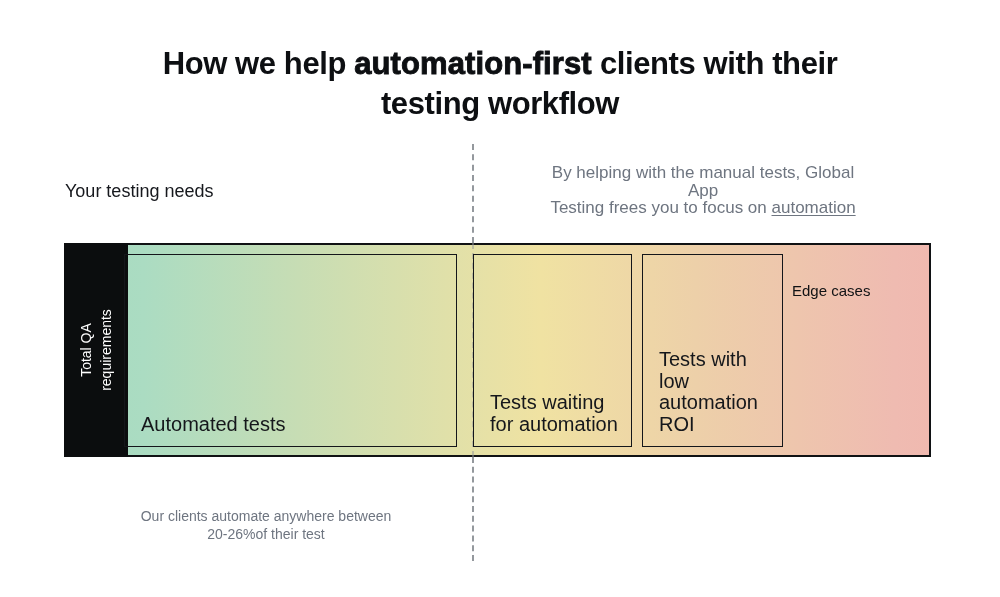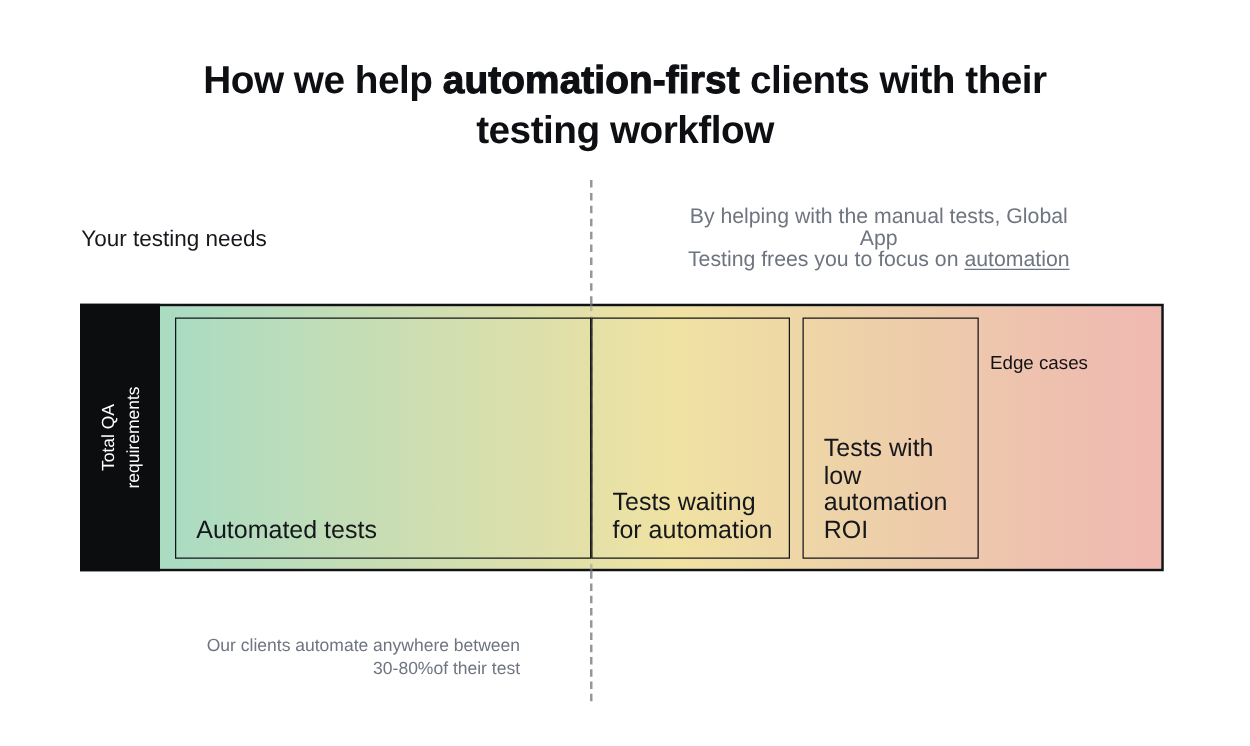--- a/index.html
+++ b/index.html
@@ -39,21 +39,21 @@
     width: 320px;
     text-align: center;
     font-size: 17px;
     line-height: 17.5px;
     color: #6e7580;
   }
   .note-bottom {
     position: absolute;
     left: 116px; top: 508px;
     width: 300px;
-    text-align: right;
+    text-align: center;
     font-size: 14px;
     line-height: 17.5px;
     color: #6e7580;
   }
   .link-underline { text-decoration: underline; text-underline-offset: 2px; cursor: pointer; }
 
   
   .dash { position: absolute; width: 0; border-left: 2px dashed #94989d; }
   .dash-top    { left: 472px; top: 144px; height: 99px;  z-index: 0; }
   .dash-mid    { left: 472px; top: 243px; height: 214px; z-index: 2; opacity: 0.5; }
@@ -90,21 +90,21 @@
     white-space: nowrap;
   }
 
   
   .seg {
     position: absolute;
     border: 1.5px solid #14161a;
     background: transparent;
     z-index: 3;
   }
-  .seg-1 { left: 140px; top: 254px; width: 333px; height: 193px; }
+  .seg-1 { left: 124px; top: 254px; width: 333px; height: 193px; }
   .seg-2 { left: 473px; top: 254px; width: 159px; height: 193px; }
   .seg-3 { left: 642px; top: 254px; width: 141px; height: 193px; }
   .seg-4 { left: 792px; top: 276px; width: 132px; height: 173px; }
   .seg-label {
     position: absolute;
     left: 16px; right: 12px; bottom: 11px;
     font-size: 20px;
     line-height: 21.5px;
     font-weight: 500;
     color: #15171b;
@@ -155,16 +155,16 @@
   <div class="seg seg-2">
     <div class="seg-label">Tests waiting for automation</div>
   </div>
   <div class="seg seg-3">
     <div class="seg-label">Tests with low automation ROI</div>
   </div>
   <div class="edge-cases-label">Edge cases</div>
 
   <div class="note-bottom">
     <div>Our clients automate anywhere between</div>
-    <div>30-80%of their test</div>
+    <div>20-26%of their test</div>
   </div>
 
 </div>
 
 </body></html>

